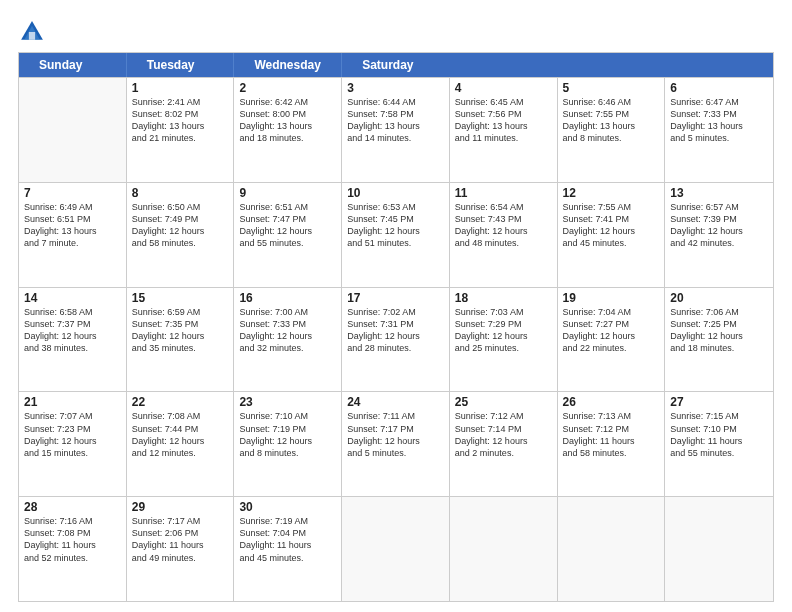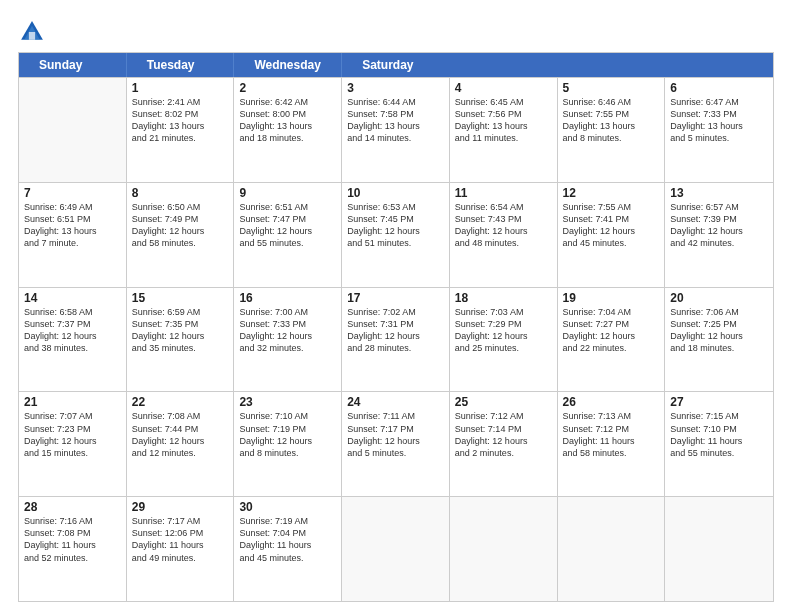--- a/index.html
+++ b/index.html
@@ -341,21 +341,21 @@
           <div class="cal-cell">
             <span class="day-num">28</span>
             <span class="cell-line">Sunrise: 7:16 AM</span>
             <span class="cell-line">Sunset: 7:08 PM</span>
             <span class="cell-line">Daylight: 11 hours</span>
             <span class="cell-line">and 52 minutes.</span>
           </div>
           <div class="cal-cell">
             <span class="day-num">29</span>
             <span class="cell-line">Sunrise: 7:17 AM</span>
-            <span class="cell-line">Sunset: 12:06 PM</span>
+            <span class="cell-line">Sunset: 2:06 PM</span>
             <span class="cell-line">Daylight: 11 hours</span>
             <span class="cell-line">and 49 minutes.</span>
           </div>
           <div class="cal-cell">
             <span class="day-num">30</span>
             <span class="cell-line">Sunrise: 7:19 AM</span>
             <span class="cell-line">Sunset: 7:04 PM</span>
             <span class="cell-line">Daylight: 11 hours</span>
             <span class="cell-line">and 45 minutes.</span>
           </div>

